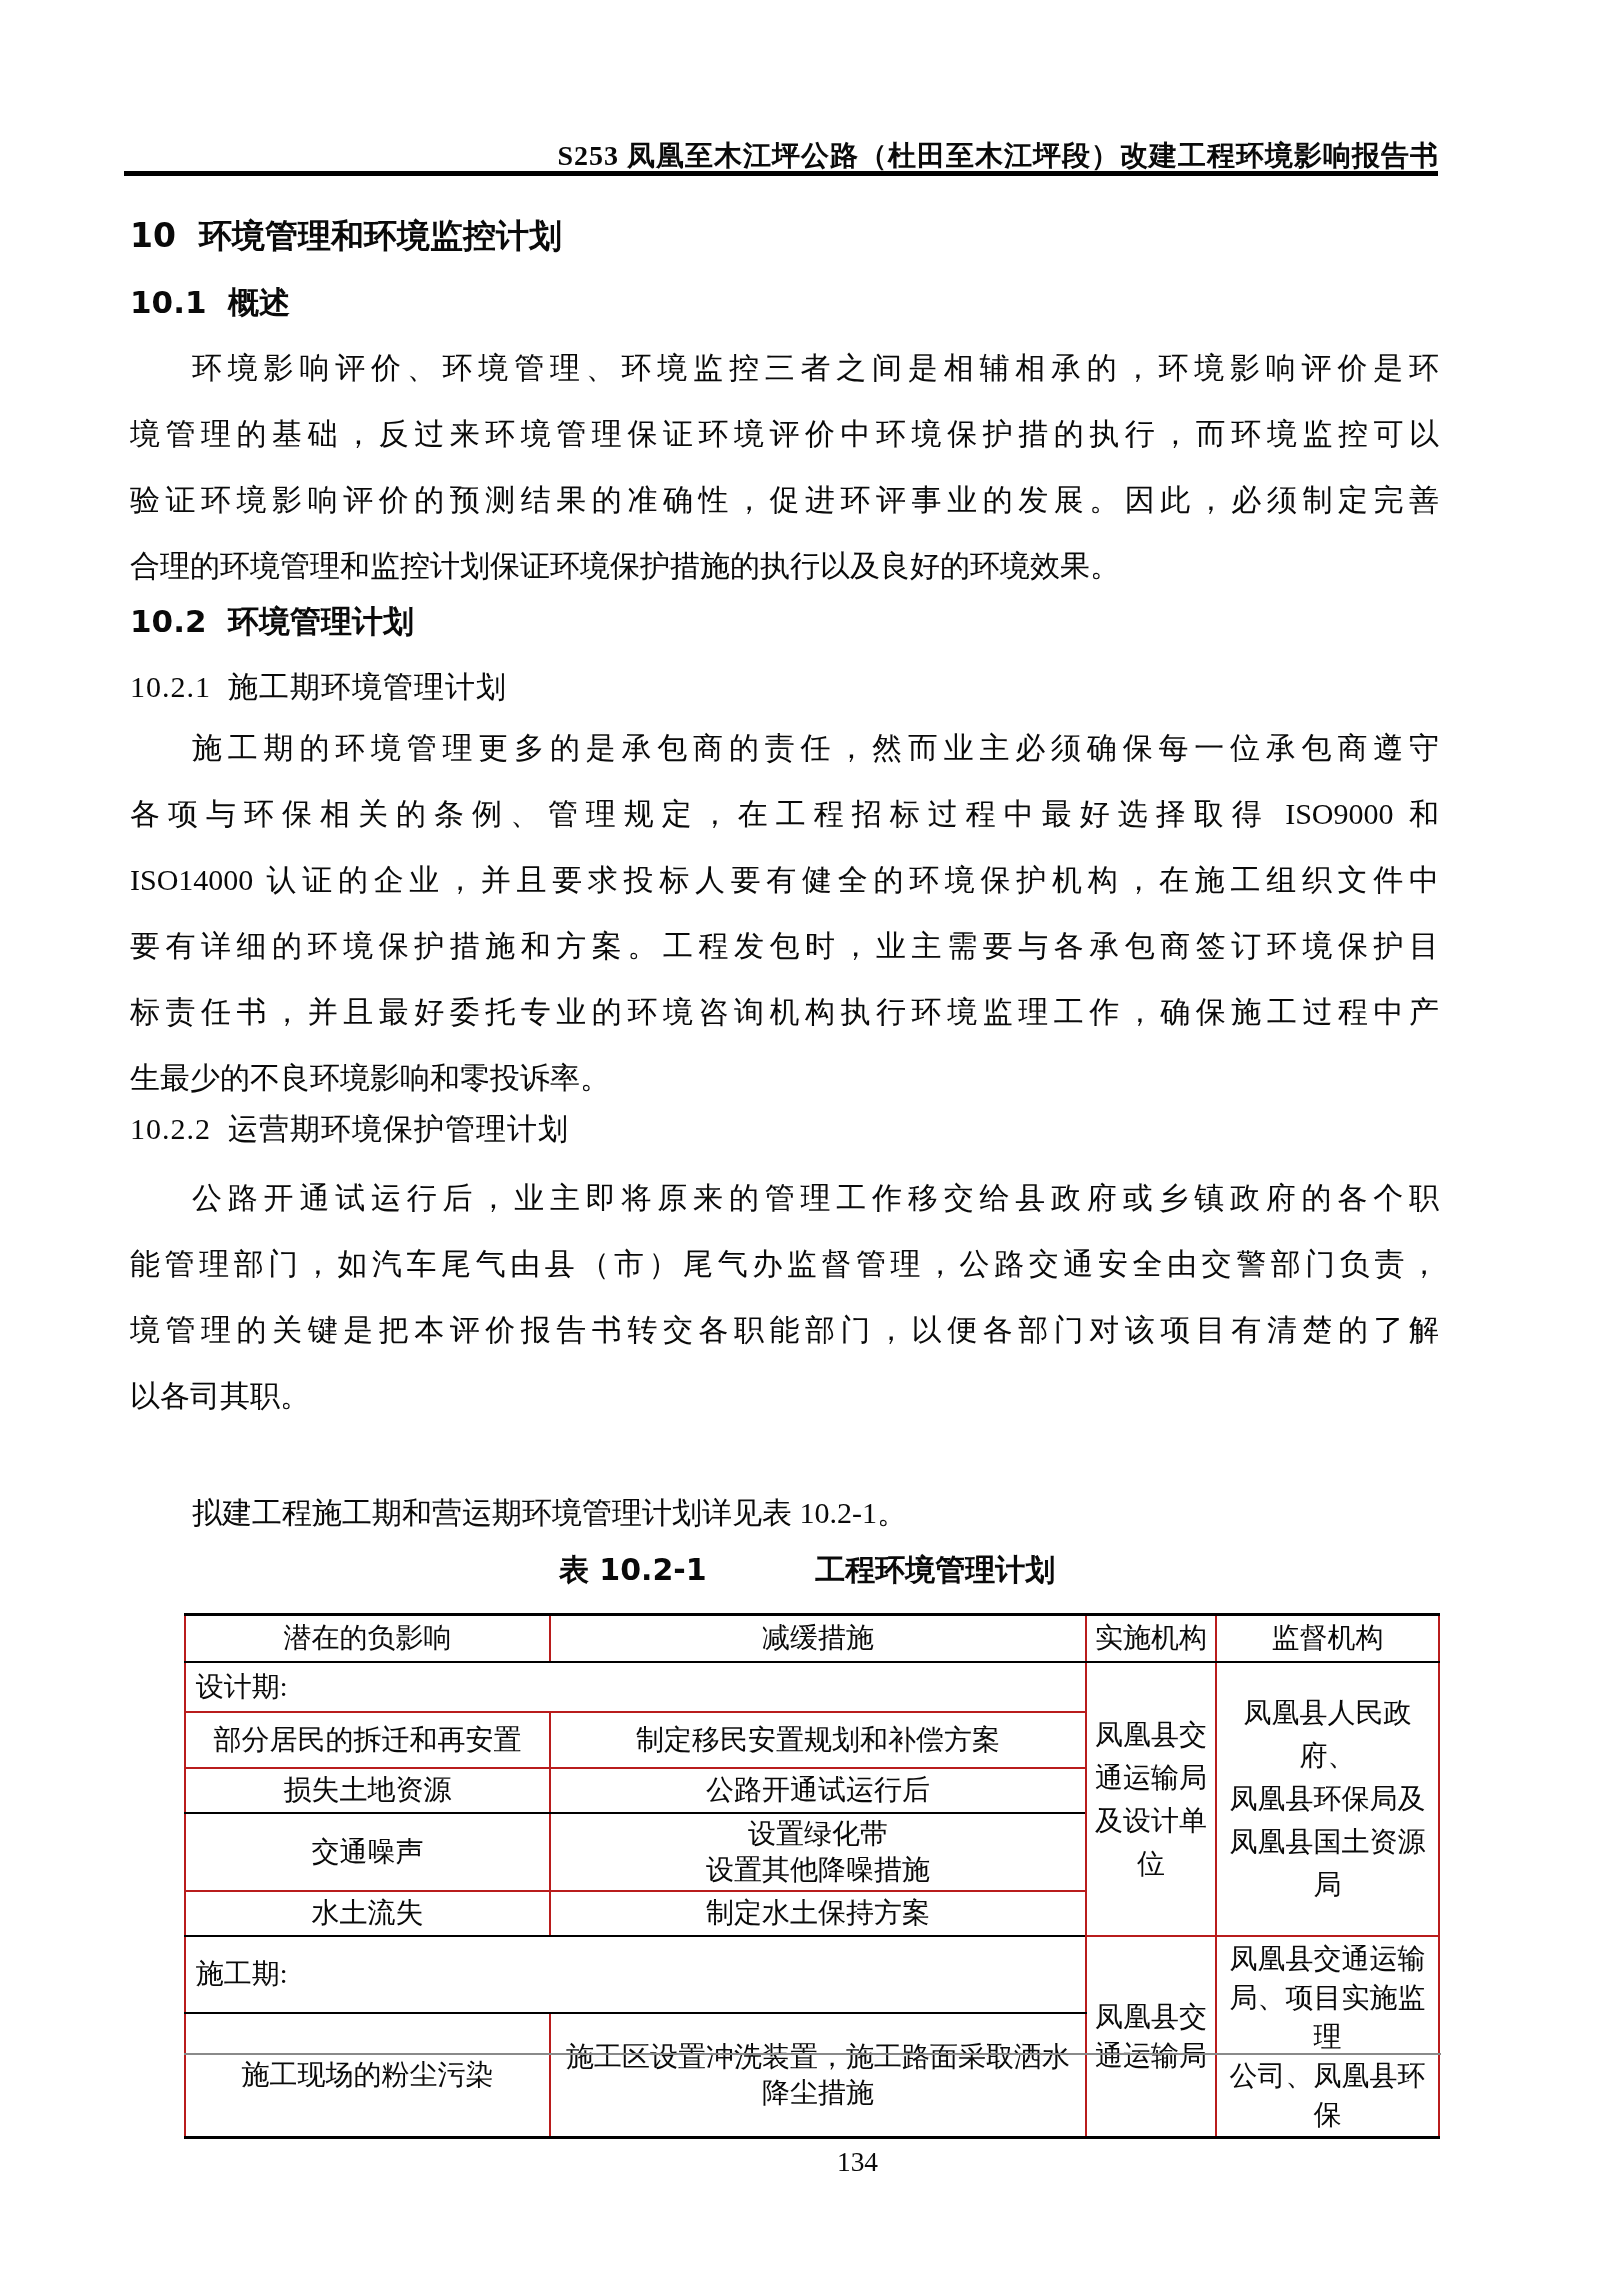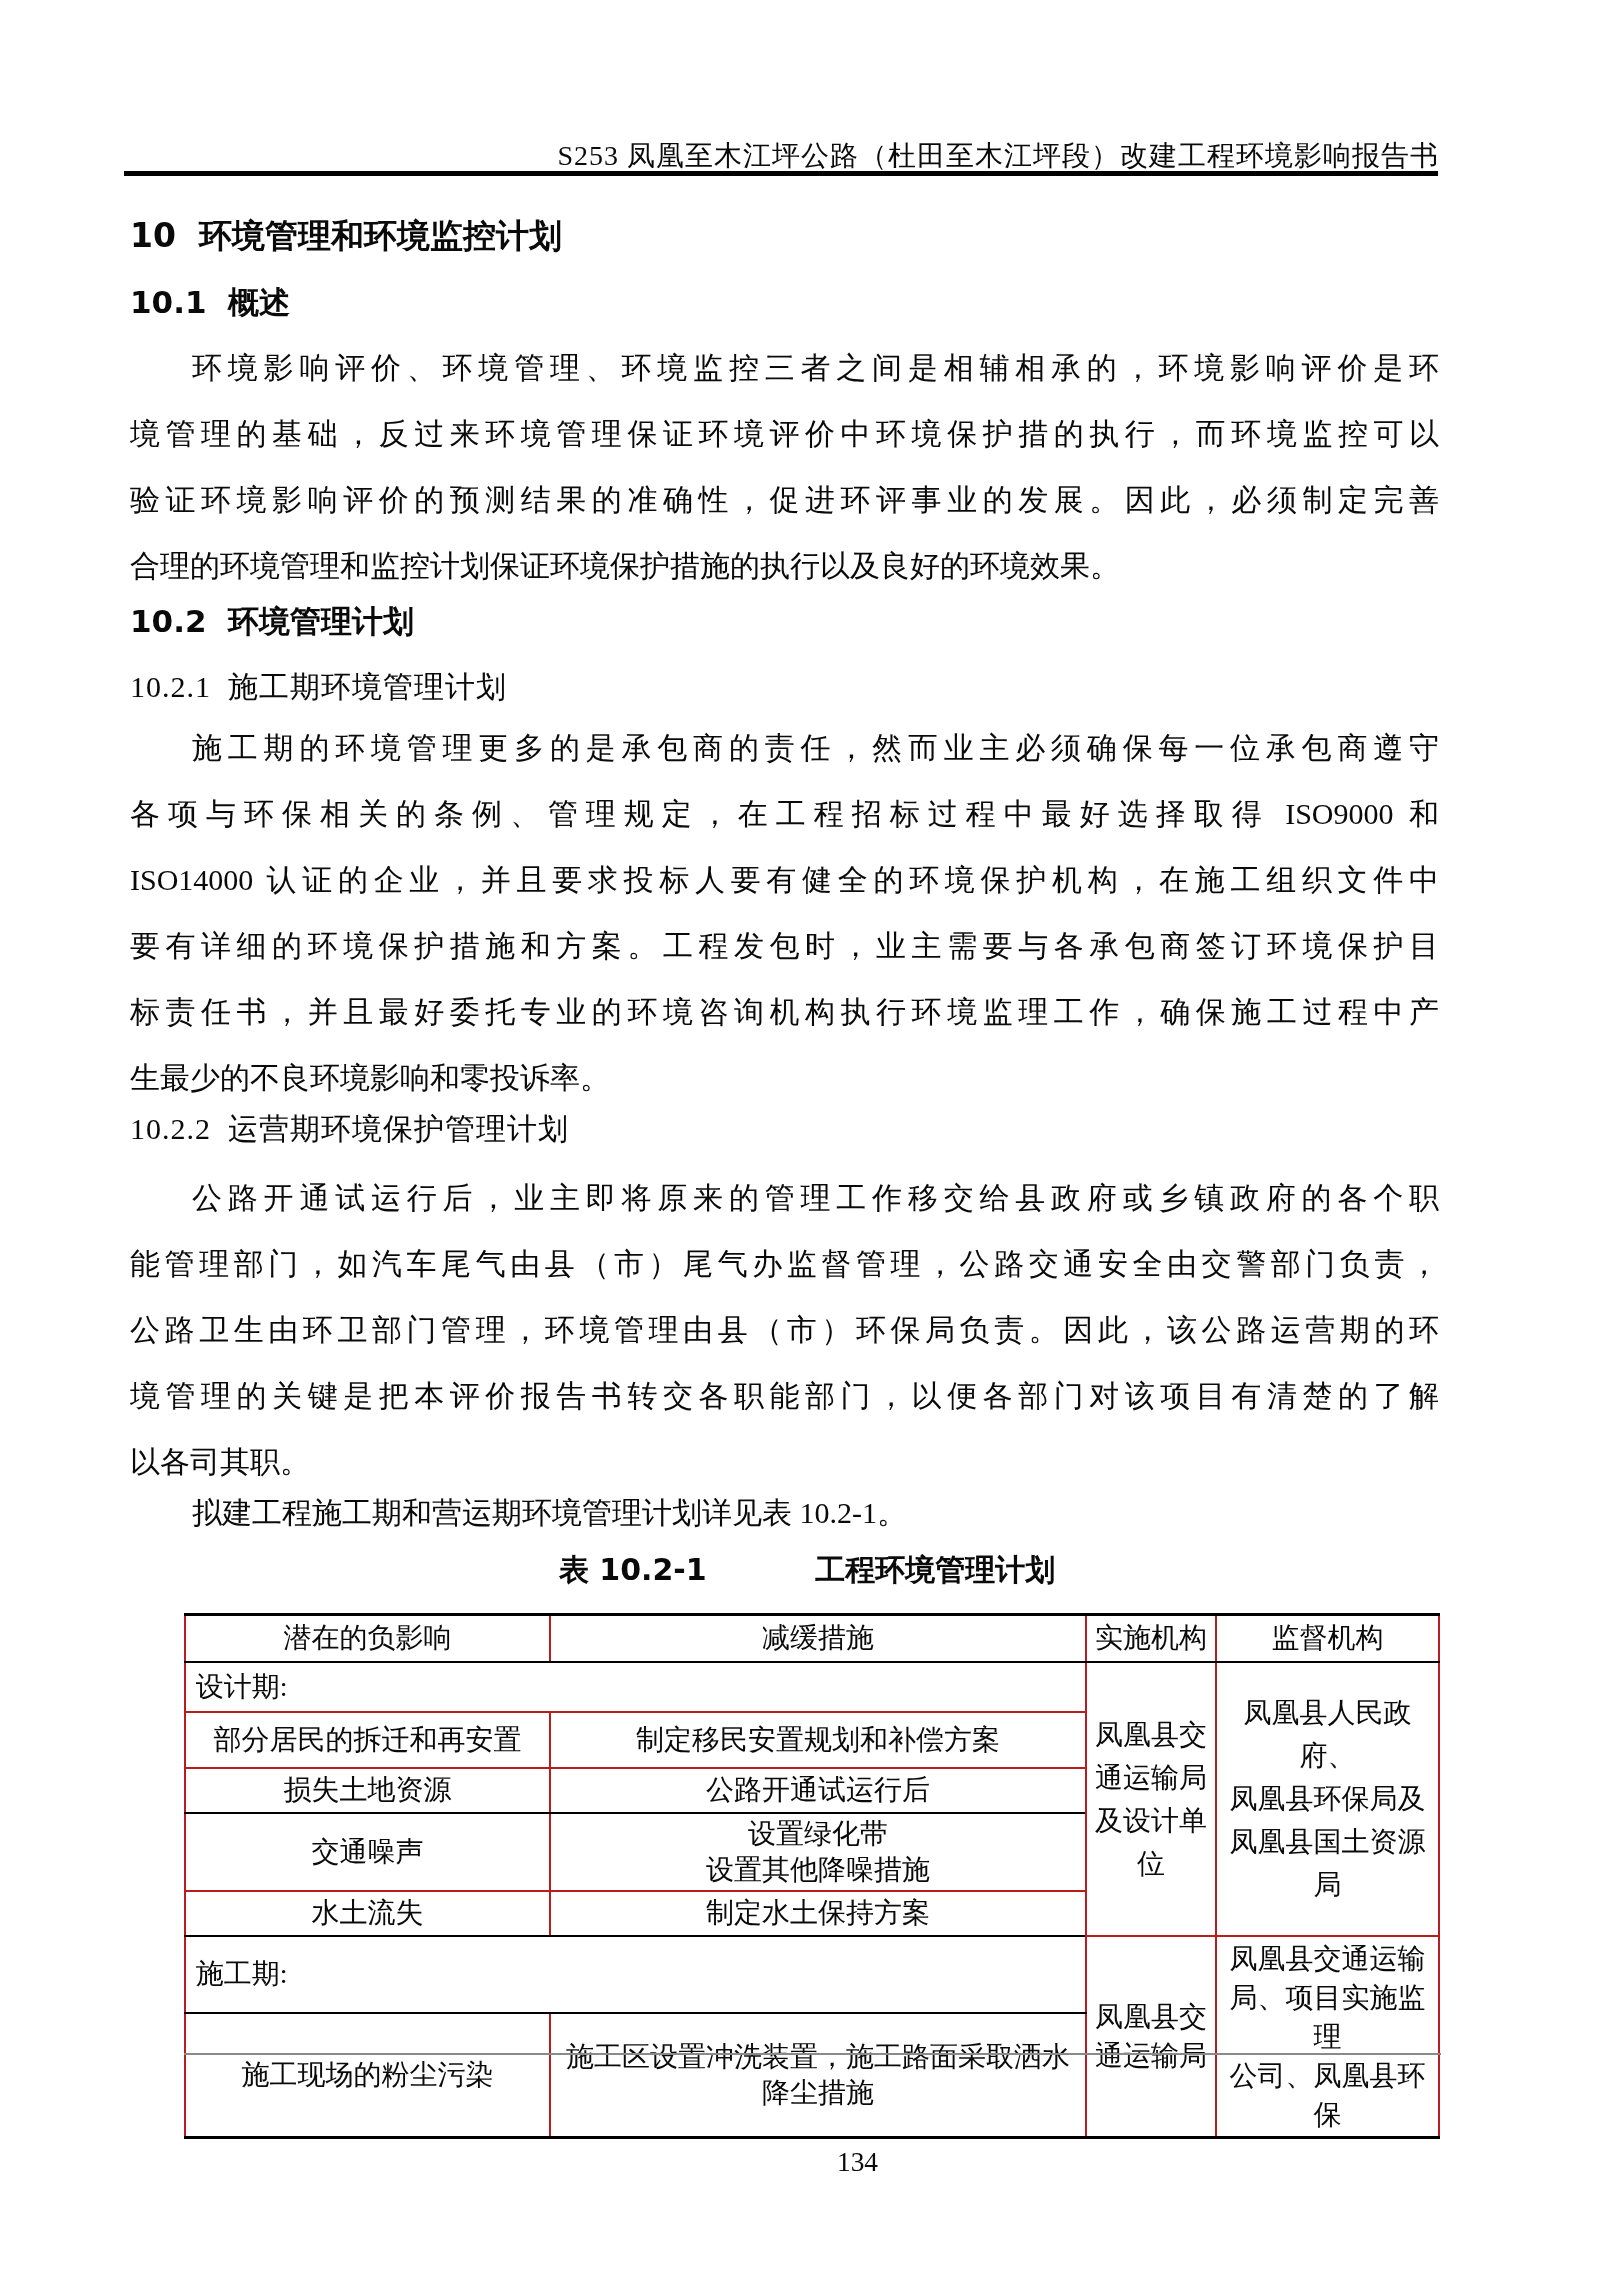--- a/index.html
+++ b/index.html
@@ -13,20 +13,21 @@
     color: #0a0a0a;
   }
   
   .header-title {
     position: absolute;
     top: 137px;
     right: 182px;
     font-size: 28px;
     letter-spacing: 1px;
     white-space: pre;
+    font-weight: bold;
   }
   .header-rule {
     position: absolute;
     top: 171px;
     left: 124px;
     width: 1314px;
     height: 4.9px;
     background: #000;
   }
   
@@ -163,21 +164,20 @@
       <div class="line fill">要有详细的环境保护措施和方案。工程发包时，业主需要与各承包商签订环境保护目</div>
       <div class="line fill">标责任书，并且最好委托专业的环境咨询机构执行环境监理工作，确保施工过程中产</div>
       <div class="line">生最少的不良环境影响和零投诉率。</div>
     </div>
 
   <div id="h10-2-2" class="h-plain">10.2.2  运营期环境保护管理计划</div>
 
   <div id="p3" class="para">
       <div class="line fill indent">公路开通试运行后，业主即将原来的管理工作移交给县政府或乡镇政府的各个职</div>
       <div class="line fill">能管理部门，如汽车尾气由县（市）尾气办监督管理，公路交通安全由交警部门负责，</div>
-      <div class="line fill">公路卫生由环卫部门管理，环境管理由县（市）环保局负责。因此，该公路运营期的环</div>
       <div class="line fill">境管理的关键是把本评价报告书转交各职能部门，以便各部门对该项目有清楚的了解</div>
       <div class="line">以各司其职。</div>
     </div>
 
   <div id="p4" class="para">
       <div class="line indent">拟建工程施工期和营运期环境管理计划详见表 10.2-1。</div>
     </div>
 
   <div class="table-caption">
     <span class="cap-label">表 10.2-1</span>

